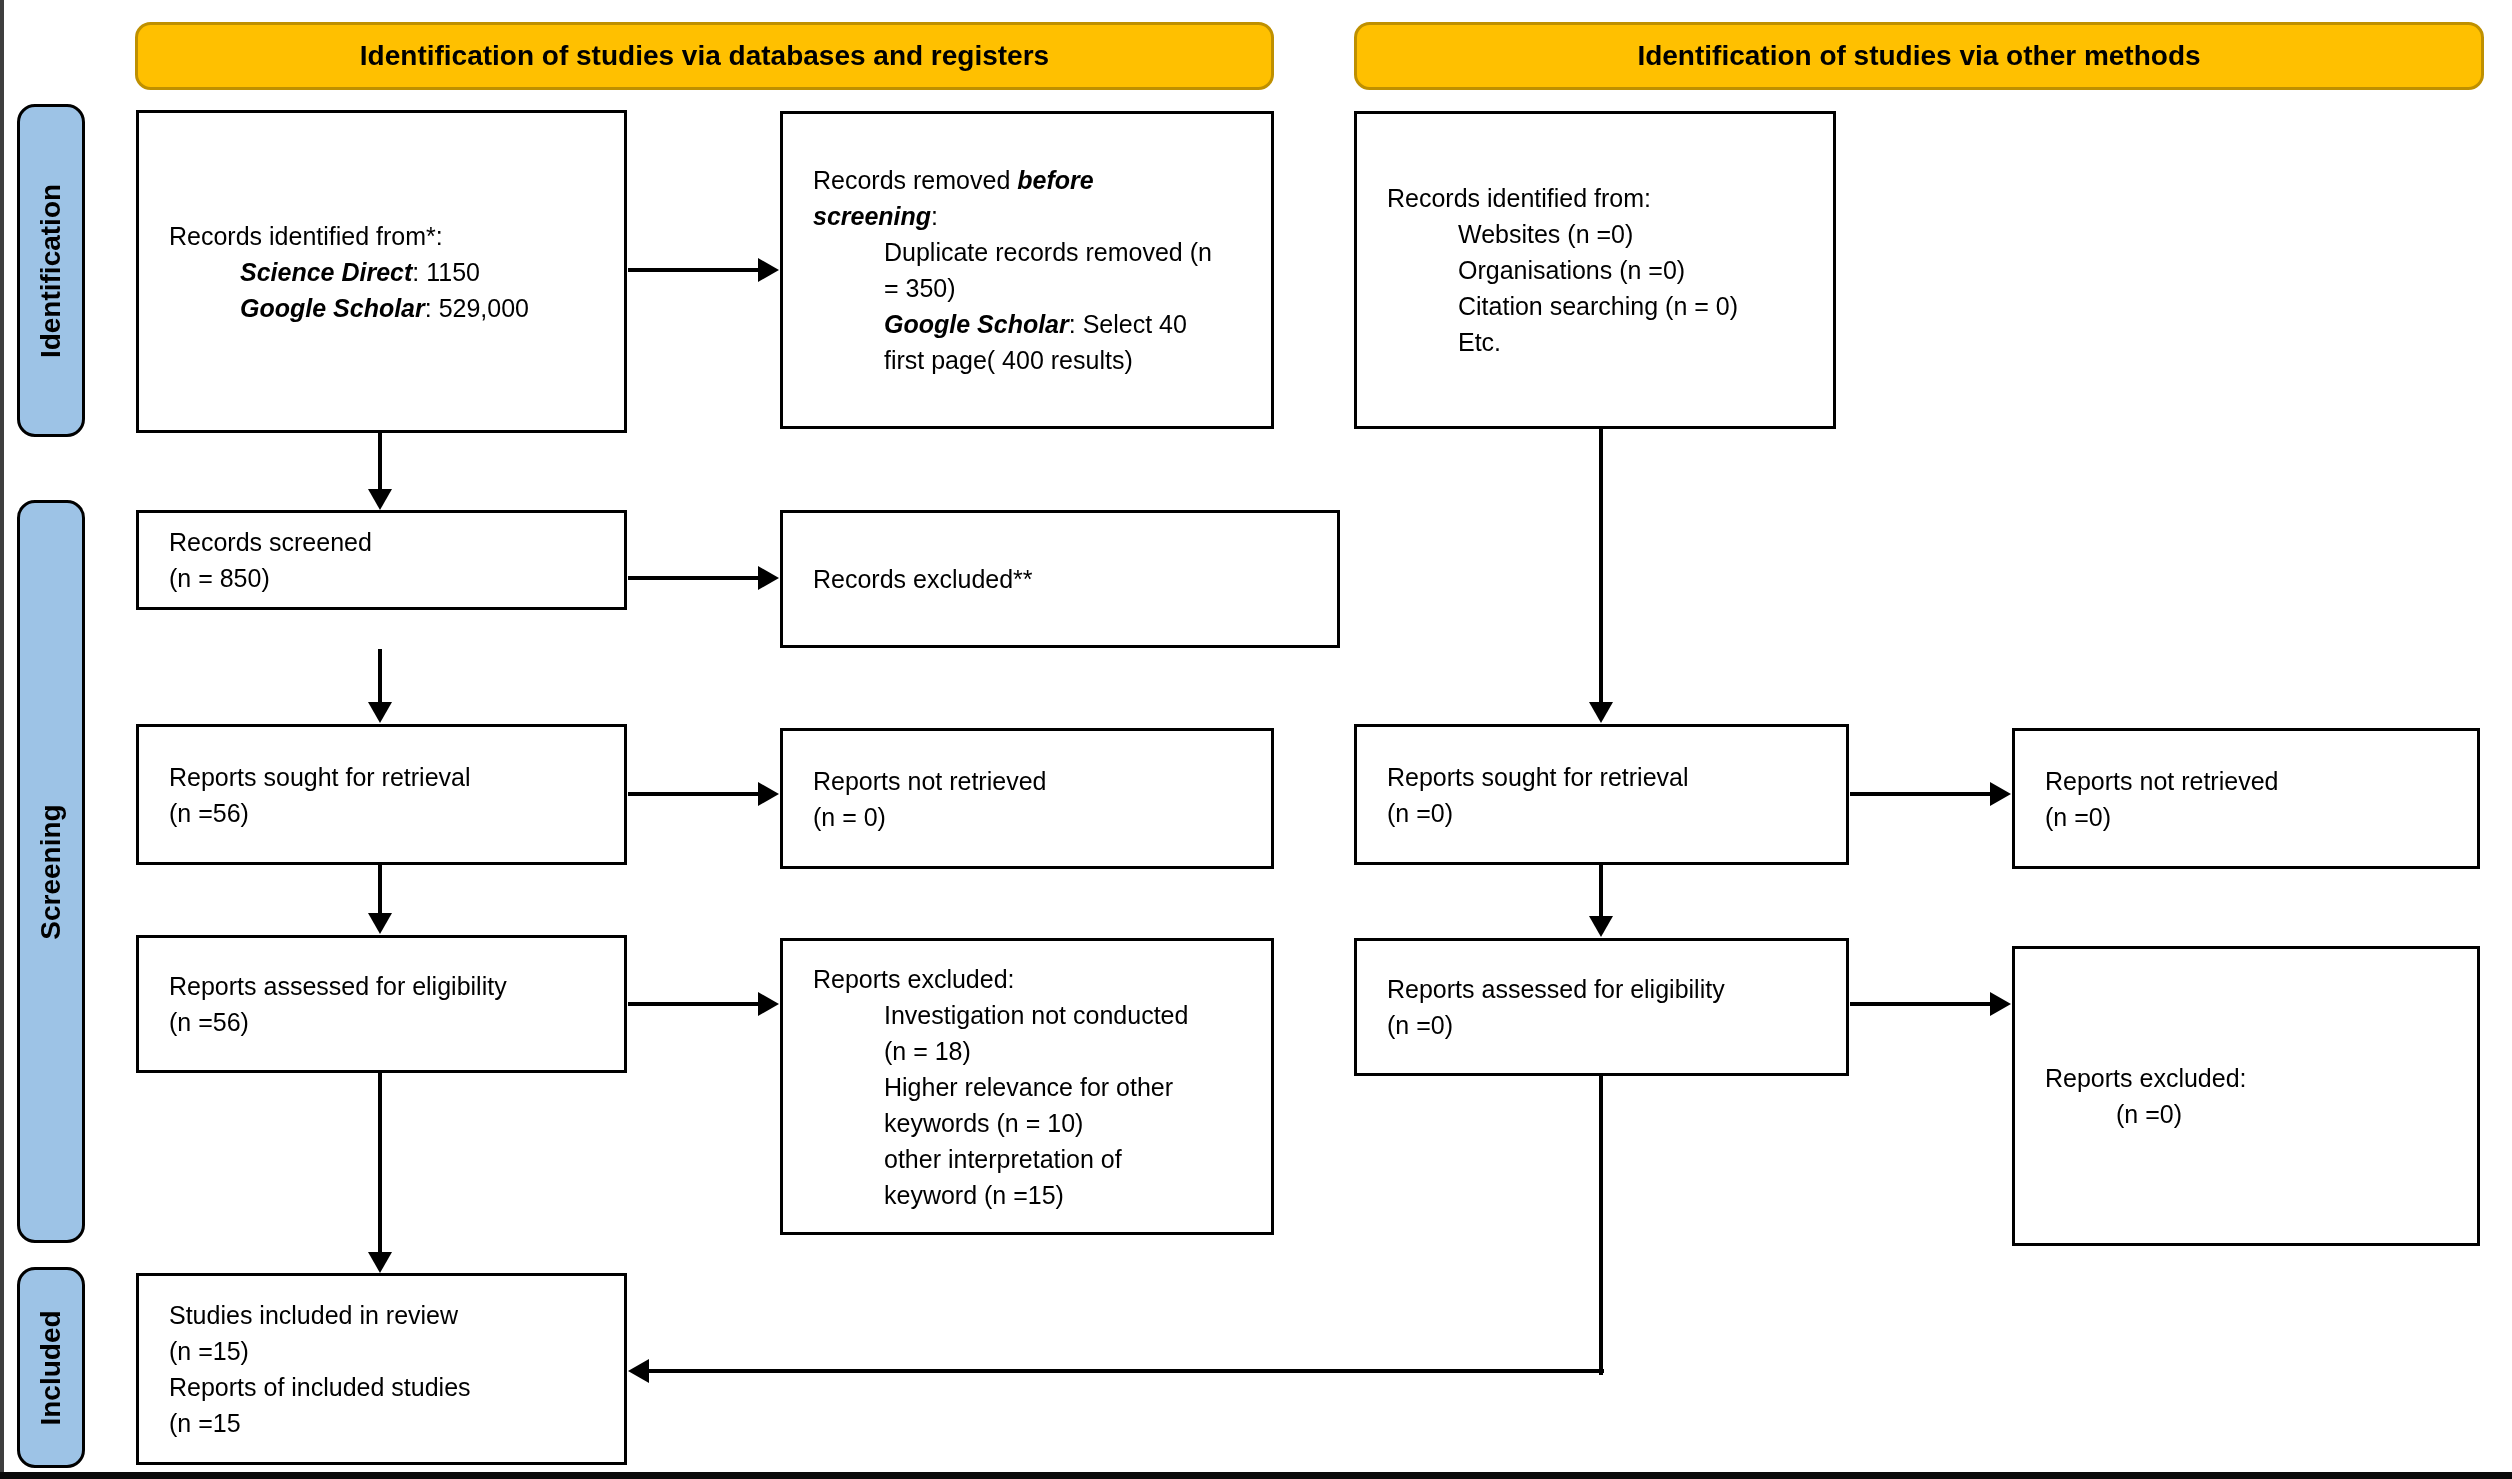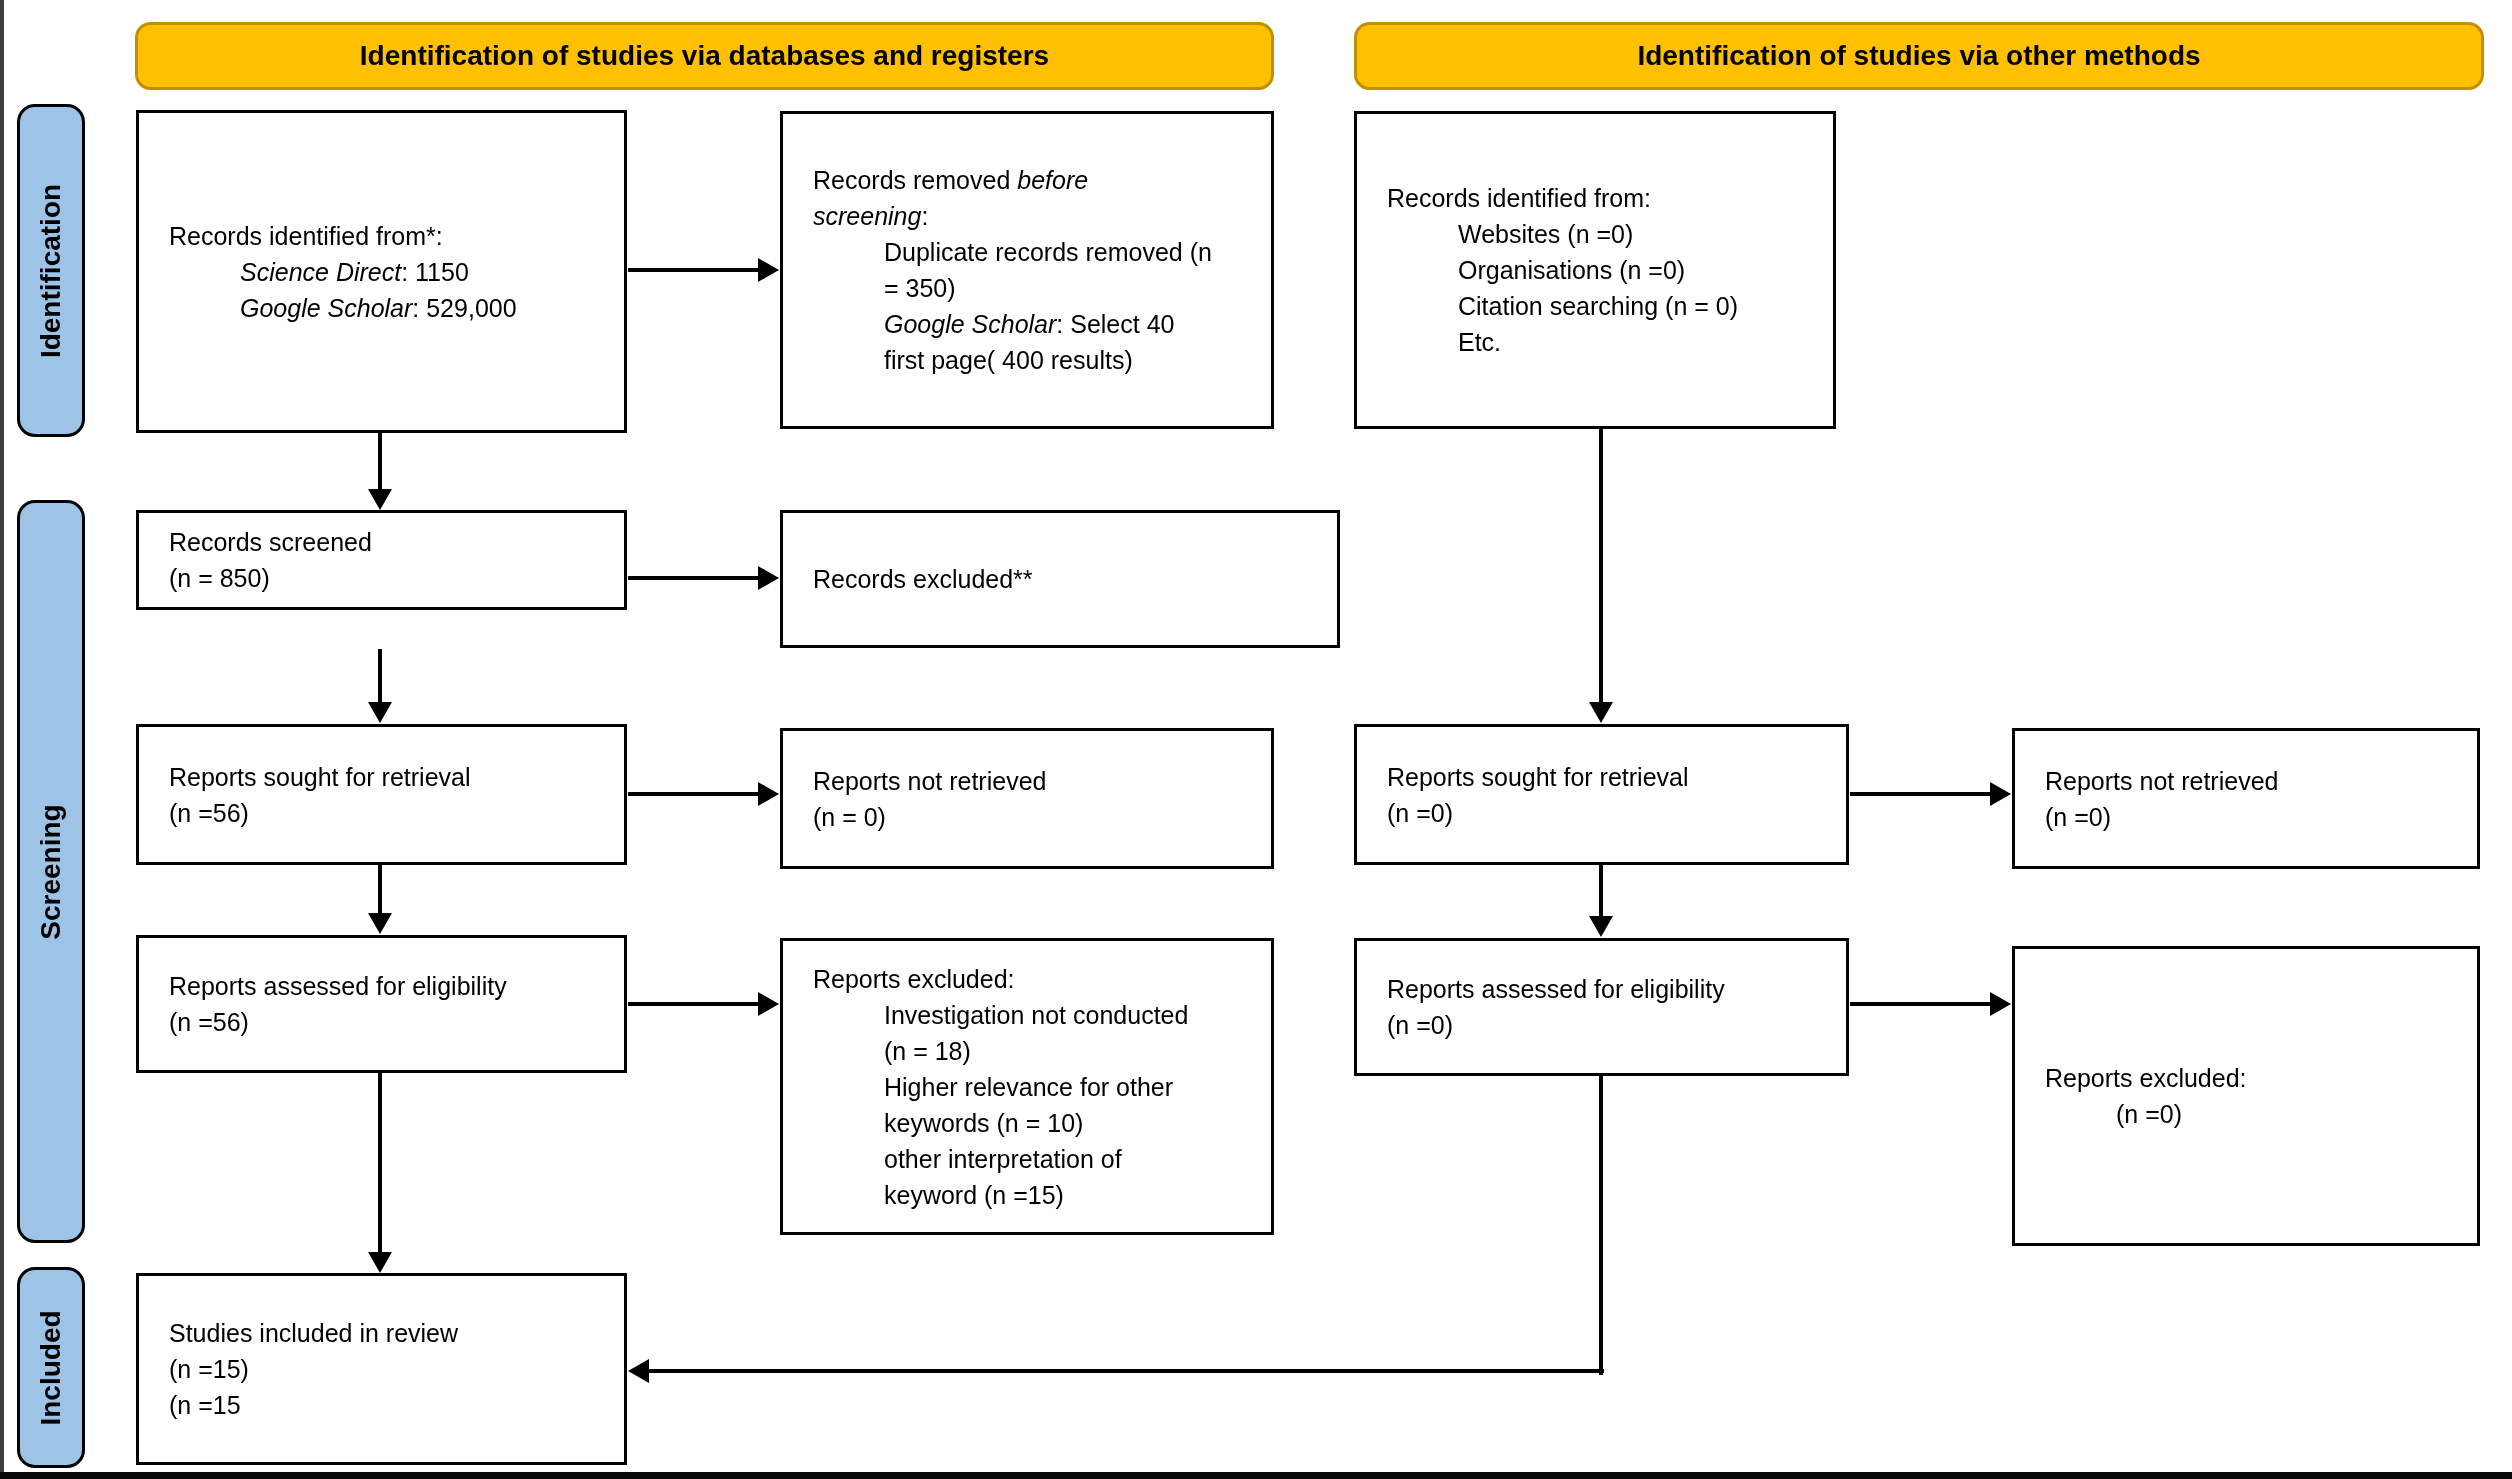--- a/index.html
+++ b/index.html
@@ -25,21 +25,21 @@
   .side span{transform:rotate(-90deg);white-space:nowrap;font-size:28px;font-weight:bold;}
   #side-identification{top:104px;height:333px;}
   #side-screening{top:500px;height:743px;}
   #side-included{top:1267px;height:201px;}
 
   .box{position:absolute;background:#fff;border:3.6px solid var(--line);box-sizing:border-box;
        display:flex;flex-direction:column;justify-content:center;
        padding:6px 14.4px 6px 30px;font-size:25px;}
   .ln{line-height:36px;white-space:nowrap;}
   .ln.ind{margin-left:71px;}
-  .it{font-style:italic;}
+  .it{font-style:italic;font-weight:bold;}
 
   #b-db-identified      {left:136px; top:110px; width:491px;height:323px;}
   #b-db-removed         {left:780px;top:111px; width:494px;height:318px;}
   #b-other-identified   {left:1354px;top:111px; width:482px;height:318px;}
   #b-records-screened   {left:136px; top:510px; width:491px;height:100px;}
   #b-records-excluded   {left:780px;top:510px; width:560px;height:138px;}
   #b-sought-db          {left:136px; top:724px;width:491px;height:141px;}
   #b-notretrieved-db    {left:780px;top:728px;width:494px;height:141px;}
   #b-sought-other       {left:1354px;top:724px;width:495px;height:141px;}
   #b-notretrieved-other {left:2012px;top:728px;width:468px;height:141px;}
@@ -141,20 +141,21 @@
       <div class="ln"><span>Reports assessed for eligibility</span></div>
       <div class="ln"><span>(n =0)</span></div>
     </div>
   <div class="box" id="b-excluded-other">
       <div class="ln"><span>Reports excluded:</span></div>
       <div class="ln ind"><span>(n =0)</span></div>
     </div>
   <div class="box" id="b-included">
       <div class="ln"><span>Studies included in review</span></div>
       <div class="ln"><span>(n =15)</span></div>
+      <div class="ln"><span>Reports of included studies</span></div>
       <div class="ln"><span>(n =15</span></div>
     </div>
 
   <div class="vline" style="left:378px;top:432px;height:58px;"></div>
   <div class="head down" style="left:368px;top:489px;"></div>
 
   <div class="hline" style="left:628px;top:268px;width:133px;"></div>
   <div class="head right" style="left:758px;top:258px;"></div>
 
   <div class="hline" style="left:628px;top:576px;width:133px;"></div>

